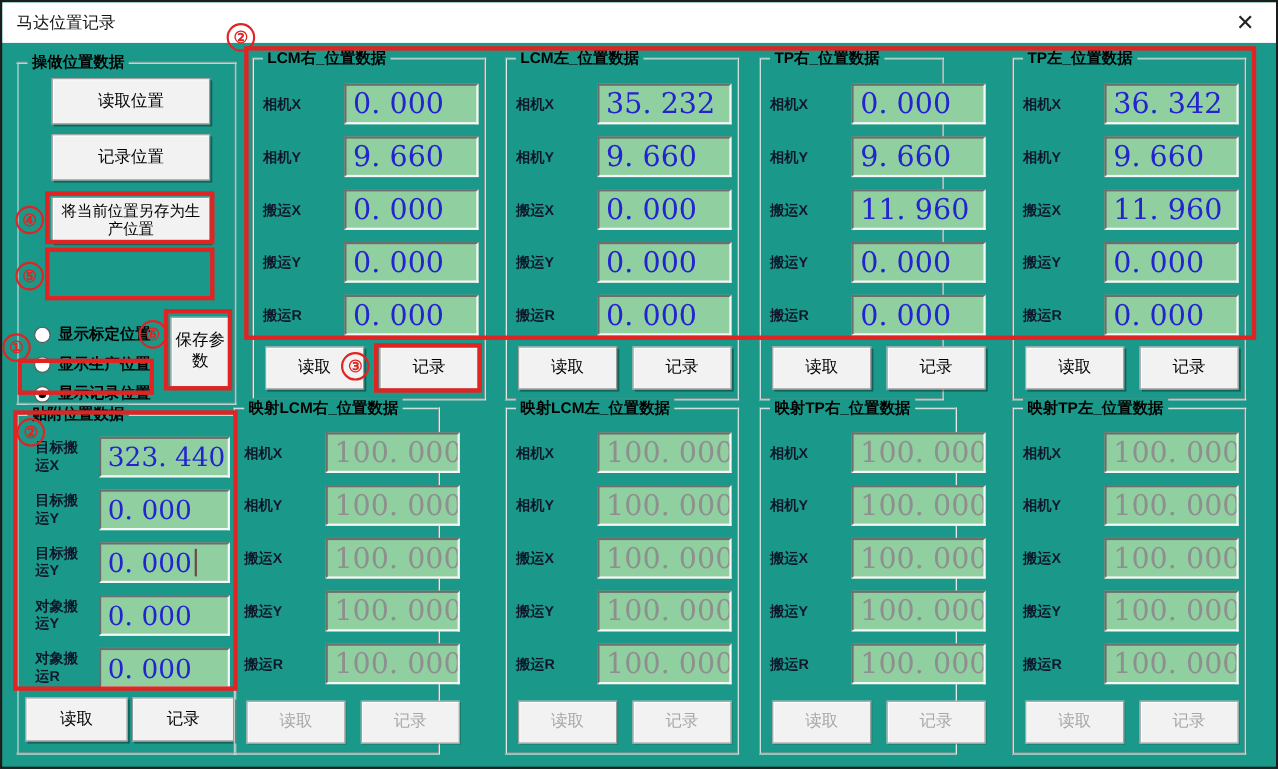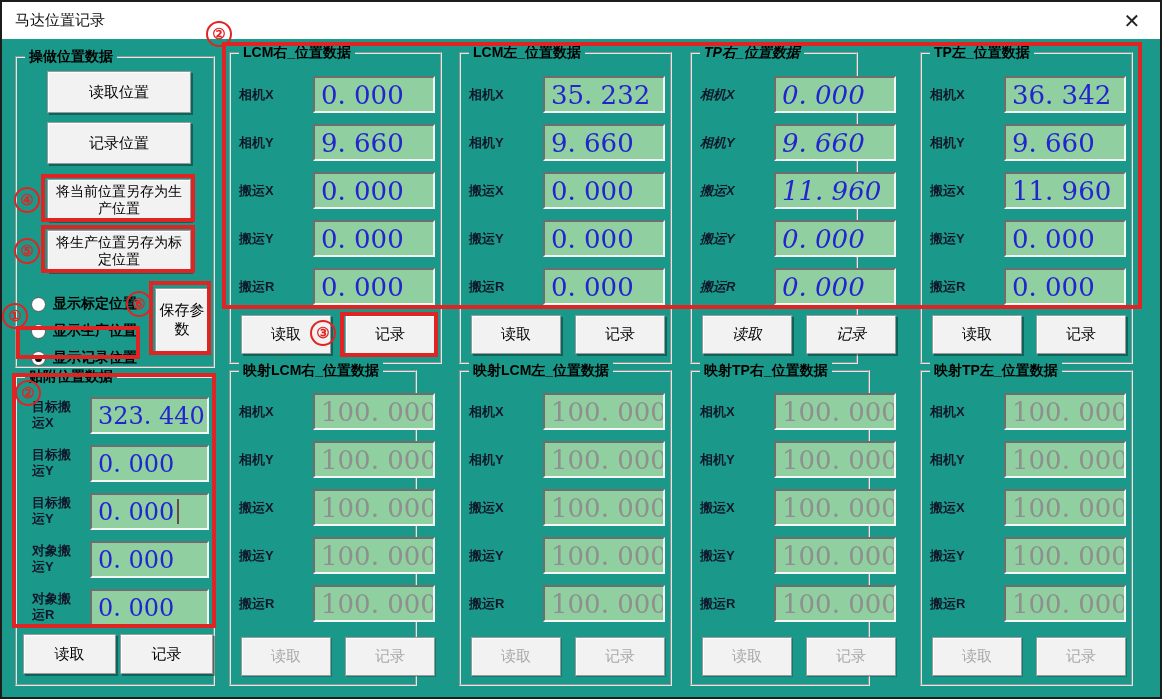--- a/index.html
+++ b/index.html
@@ -63,21 +63,20 @@
     <span class="close-btn">✕</span>
   </div>
 
   <div class="client">
 
     <div class="groupbox" id="operate-group" style="left:13px;top:17px;width:200px;height:312px;">
       <span class="gtitle">操做位置数据</span>
       <div class="btn" style="left:30px;top:13px;width:144px;height:42px;">读取位置</div>
       <div class="btn" style="left:30px;top:64px;width:144px;height:42px;">记录位置</div>
       <div class="btn" style="left:30px;top:121px;width:144px;height:42px;font-size:14px;padding:0 6px;">将当前位置另存为生产位置</div>
-      <div class="btn" style="left:30px;top:172px;width:144px;height:42px;font-size:14px;padding:0 6px;">将生产位置另存为标定位置</div>
       <div id="radio-rows">
           <div class="radio-row" style="left: 14px; top: 237px;">
             <span class="radio-circle"></span>
             <span class="radio-label">显示标定位置</span>
           </div>
           <div class="radio-row" style="left: 14px; top: 264px;">
             <span class="radio-circle"></span>
             <span class="radio-label">显示生产位置</span>
           </div>
           <div class="radio-row" style="left: 14px; top: 291px;">
@@ -161,21 +160,21 @@
           <div class="field" style="left: 82px; top: 166px; width: 122px; height: 37px;">
             <span class="val">0. 000</span>
           </div>
           <div class="rowlabel" style="left: 8px; top: 225px;">搬运R</div>
           <div class="field" style="left: 82px; top: 214px; width: 122px; height: 37px;">
             <span class="val">0. 000</span>
           </div>
           <div class="btn small" style="left: 10px; top: 261px; width: 90px; height: 39px;">读取</div>
           <div class="btn small" style="left: 114px; top: 261px; width: 90px; height: 39px;">记录</div>
         </div>
-        <div class="groupbox" style="left: 688px; top: 13px; width: 168px; height: 312px; font-style: italic;">
+        <div class="groupbox" style="left: 688px; top: 13px; width: 168px; height: 312px;">
           <span class="gtitle">TP右_位置数据</span>
           <div class="rowlabel" style="left: 8px; top: 33px;">相机X</div>
           <div class="field" style="left: 82px; top: 22px; width: 122px; height: 37px;">
             <span class="val">0. 000</span>
           </div>
           <div class="rowlabel" style="left: 8px; top: 81px;">相机Y</div>
           <div class="field" style="left: 82px; top: 70px; width: 122px; height: 37px;">
             <span class="val">9. 660</span>
           </div>
           <div class="rowlabel" style="left: 8px; top: 129px;">搬运X</div>
@@ -211,21 +210,21 @@
           <div class="field" style="left: 82px; top: 166px; width: 122px; height: 37px;">
             <span class="val">0. 000</span>
           </div>
           <div class="rowlabel" style="left: 8px; top: 225px;">搬运R</div>
           <div class="field" style="left: 82px; top: 214px; width: 122px; height: 37px;">
             <span class="val">0. 000</span>
           </div>
           <div class="btn small" style="left: 10px; top: 261px; width: 90px; height: 39px;">读取</div>
           <div class="btn small" style="left: 114px; top: 261px; width: 90px; height: 39px;">记录</div>
         </div>
-        <div class="groupbox" style="left: 227px; top: 331px; width: 188px; height: 316px;">
+        <div class="groupbox" style="left: 210px; top: 331px; width: 188px; height: 316px;">
           <span class="gtitle">映射LCM右_位置数据</span>
           <div class="rowlabel" style="left: 8px; top: 32px;">相机X</div>
           <div class="field disabled" style="left: 82px; top: 21px; width: 122px; height: 37px;">
             <span class="val">100. 000</span>
           </div>
           <div class="rowlabel" style="left: 8px; top: 80px;">相机Y</div>
           <div class="field disabled" style="left: 82px; top: 69px; width: 122px; height: 37px;">
             <span class="val">100. 000</span>
           </div>
           <div class="rowlabel" style="left: 8px; top: 128px;">搬运X</div>

